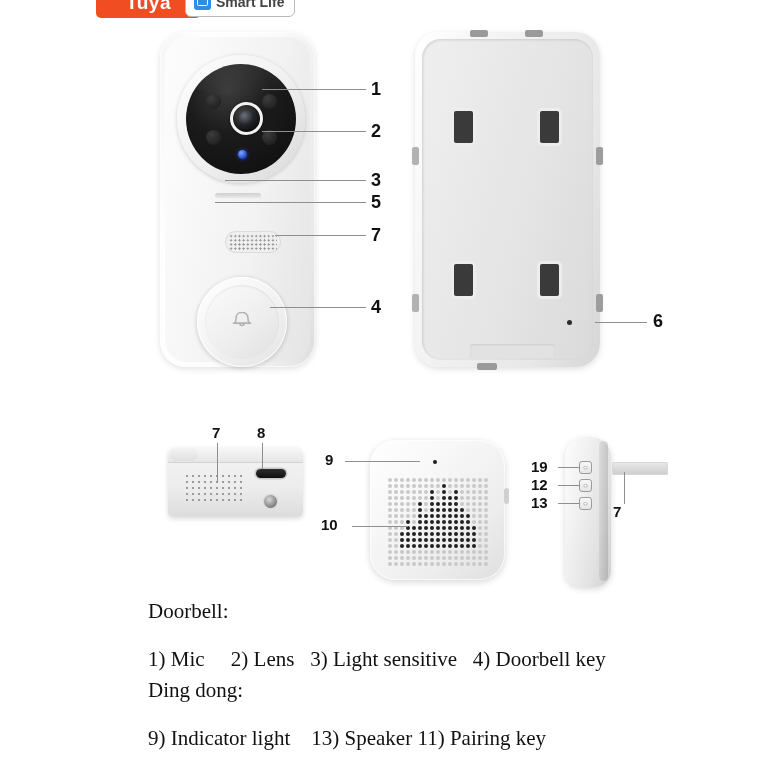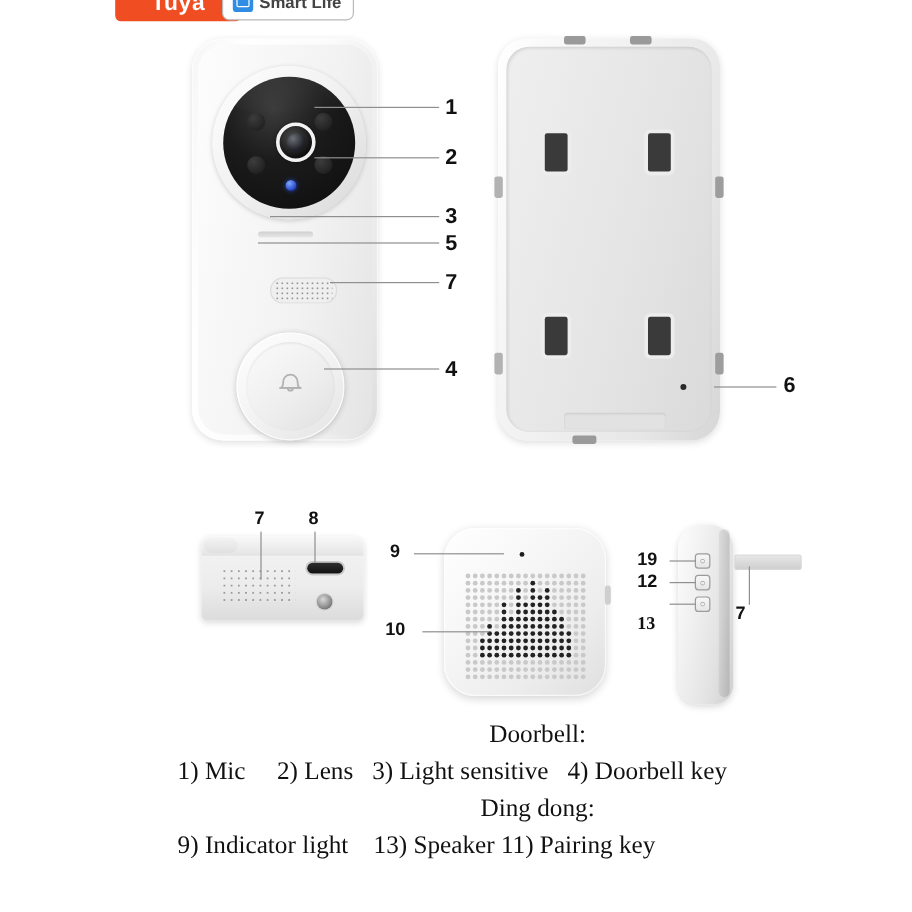--- a/index.html
+++ b/index.html
@@ -238,22 +238,22 @@
     background:linear-gradient(180deg,#e9e9e9,#cdcdcd);
     border-radius:2px;box-shadow:inset 0 0 0 1px #d8d8d8;
   }
 
   
   .captions{
     position:absolute;left:148px;top:596px;width:600px;
     font-family:"Liberation Serif", serif;
     font-size:21px;color:#111;line-height:31px;
   }
-  .cap-line{white-space:pre;}
-  .cap-head{white-space:pre;text-align:center;}
+  .cap-line{white-space:pre;margin-top:17px;}
+  .cap-head{white-space:pre;}
 </style>
 </head>
 <body>
 
 <div class="canvas">
 
   <div class="badges">
     <div class="badge-tuya">
       <span>Tuya</span>
     </div>
@@ -624,21 +624,21 @@
   </div>
   <div class="plug"></div>
 
   <div class="lead-h" style="left:558px;top:467px;width:22px;"></div>
   <div class="lbl lbl-md" style="left:531px;top:459px;">19</div>
 
   <div class="lead-h" style="left:558px;top:485px;width:22px;"></div>
   <div class="lbl lbl-md" style="left:531px;top:477px;">12</div>
 
   <div class="lead-h" style="left:558px;top:503px;width:22px;"></div>
-  <div class="lbl lbl-md" style="left:531px;top:513px;font-family:Liberation Serif, serif;">13</div>
+  <div class="lbl lbl-md" style="left:531px;top:495px;">13</div>
 
   <div class="lead-v" style="left:624px;top:472px;height:32px;"></div>
   <div class="lbl lbl-md" style="left:613px;top:504px;">7</div>
 
   <div class="captions">
     <div class="cap-head">Doorbell:</div>
     <div class="cap-line">1) Mic     2) Lens   3) Light sensitive   4) Doorbell key</div>
     <div class="cap-head">Ding dong:</div>
     <div class="cap-line">9) Indicator light    13) Speaker 11) Pairing key</div>
   </div>

